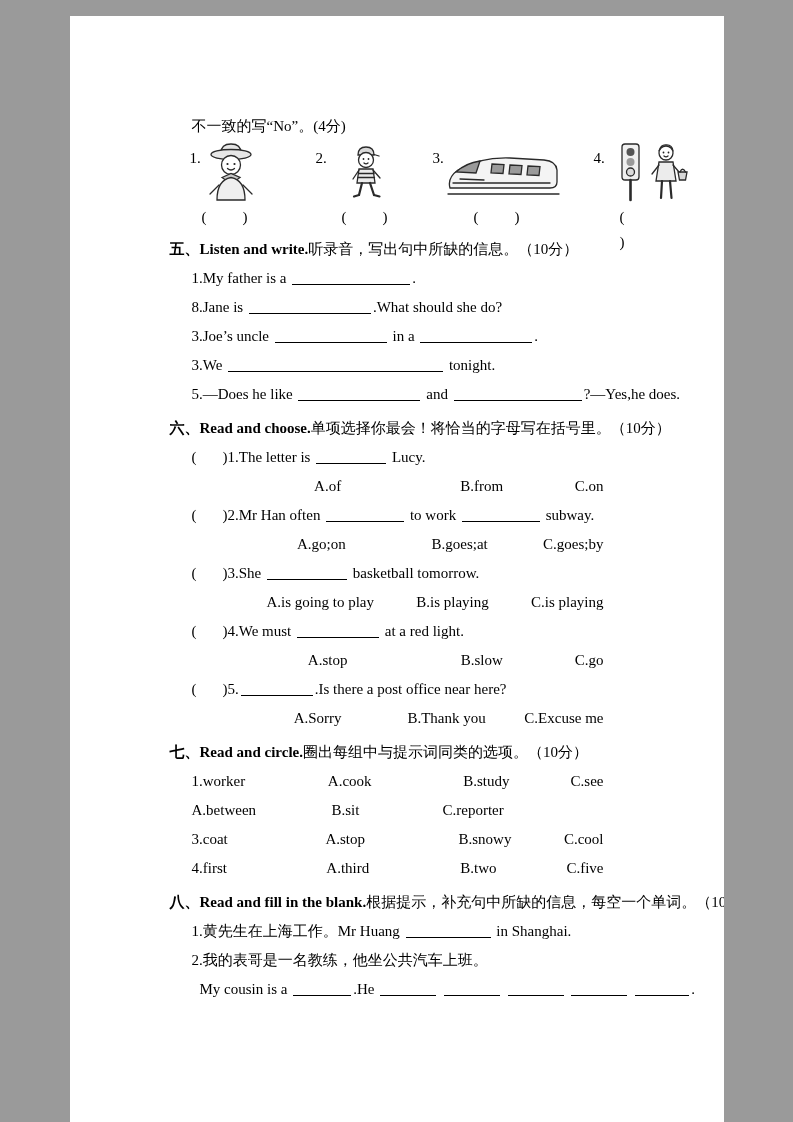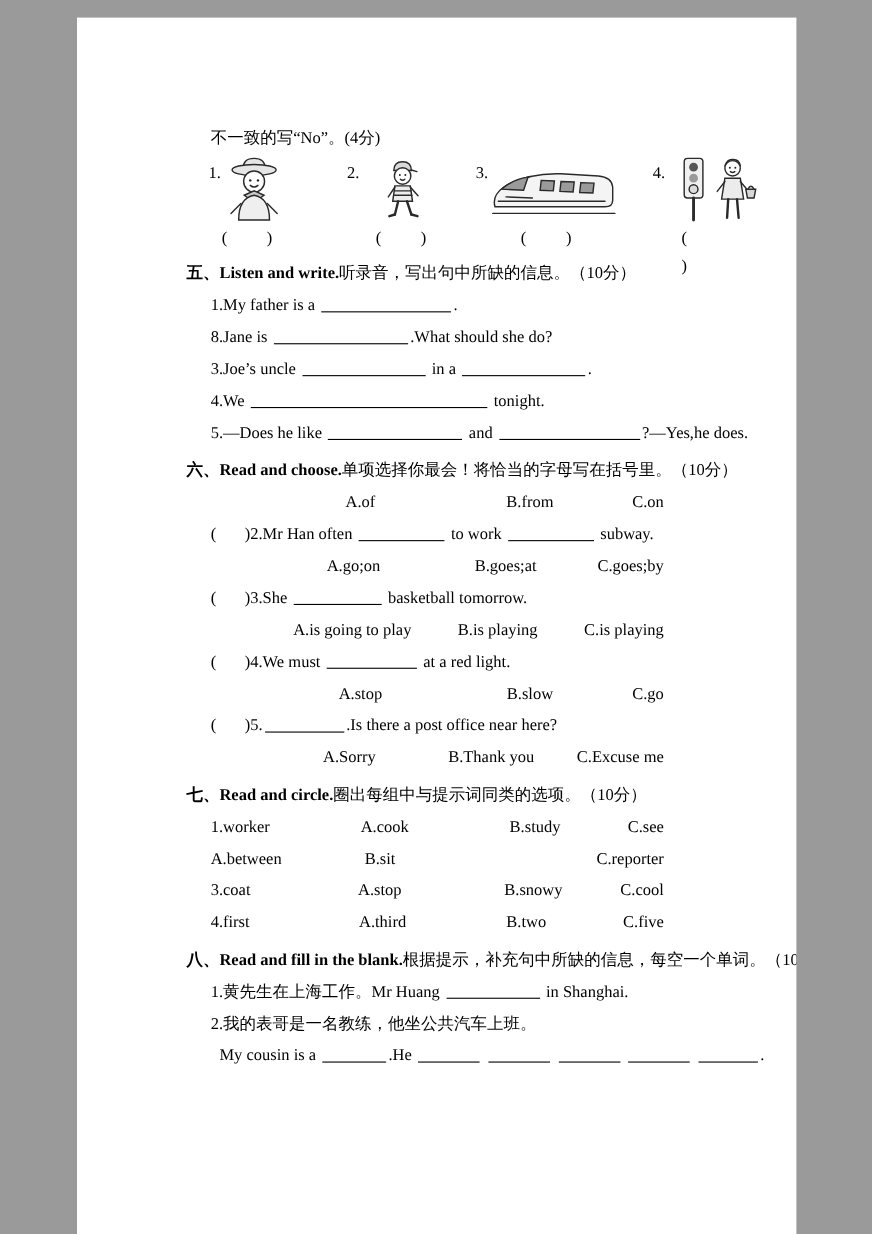--- a/index.html
+++ b/index.html
@@ -25,21 +25,21 @@
   .flex-line{display:flex;justify-content:space-between;}
   .opt-row{display:flex;}
   .opt-row{padding-left:97px;text-align:center;}
   .opt-0{width:148px;}
   .opt-1{width:225px;}
   .opt-2{flex:1;}
   .s7-row{display:flex;padding-left:22px;}
   .s7c-0{width:141px;}
   .s7c-1{width:140px;}
   .s7c-2{width:111px;}
-  .s7c-3{flex:1;text-align:right;}
+  .s7c-3{flex:1;}
   .main-heading{text-align:center;font-weight:bold;font-size:18px;margin-top:26px;line-height:34px;}
   .mh-cn{margin-left:14px;}
 </style>
 </head>
 <body>
 
 <div class="page">
 
   <div class="line indent">不一致的写“No”。(4分)</div>
 
@@ -124,30 +124,31 @@
     <span class="brk" style="left:172px"><span>(</span><span class="gap" style="width:36px"></span><span>)</span></span>
     <span class="brk" style="left:304px"><span>(</span><span class="gap" style="width:36px"></span><span>)</span></span>
     <span class="brk" style="left:450px"><span>(</span><span class="gap" style="width:36px"></span><span>)</span></span>
   </div>
 
   <div class="sec-heading"><span class="bold">五、</span><span class="bold">Listen and write.</span><span class="h-cn">听录音，写出句中所缺的信息。（10分）</span></div>
   <div id="s5-items">
       <div class="line indent"><span class="seg-wrap"><span class="seg-text">1.My father is a </span><span class="blank" style="width: 118px;"></span><span class="seg-text">.</span></span></div>
       <div class="line indent"><span class="seg-wrap"><span class="seg-text">8.Jane is </span><span class="blank" style="width: 122px;"></span><span class="seg-text">.What should she do?</span></span></div>
       <div class="line indent"><span class="seg-wrap"><span class="seg-text">3.Joe’s uncle </span><span class="blank" style="width: 112px;"></span><span class="seg-text"> in a </span><span class="blank" style="width: 112px;"></span><span class="seg-text">.</span></span></div>
-      <div class="line indent"><span class="seg-wrap"><span class="seg-text">4.We </span><span class="blank" style="width: 215px;"></span><span class="seg-text"> tonight.</span></span></div>
+      <div class="line indent"><span class="seg-wrap"><span class="seg-text">3.We </span><span class="blank" style="width: 215px;"></span><span class="seg-text"> tonight.</span></span></div>
       <div class="line indent flex-line">
         <span class="seg-wrap"><span class="seg-text">5.—Does he like </span><span class="blank" style="width: 122px;"></span><span class="seg-text"> and </span><span class="blank" style="width: 128px;"></span><span class="seg-text">?</span></span>
         <span class="right-answer">—Yes,he does.</span>
       </div>
     </div>
 
 
   <div class="sec-heading"><span class="bold">六、</span><span class="bold">Read and choose.</span><span class="h-cn">单项选择你最会！将恰当的字母写在括号里。（10分）</span></div>
   <div id="s6-questions">
+      <div class="line indent"><span class="seg-text">(</span><span class="gap" style="width: 26px;"></span><span class="seg-text">)1.The letter is </span><span class="blank" style="width: 70px;"></span><span class="seg-text"> Lucy.</span></div>
       <div class="line opt-row">
         <span class="opt-0">A.of</span>
         <span class="opt-1">B.from</span>
         <span class="opt-2">C.on</span>
       </div>
       <div class="line indent"><span class="seg-text">(</span><span class="gap" style="width: 26px;"></span><span class="seg-text">)2.Mr Han often </span><span class="blank" style="width: 78px;"></span><span class="seg-text"> to work </span><span class="blank" style="width: 78px;"></span><span class="seg-text"> subway.</span></div>
       <div class="line opt-row">
         <span class="opt-0">A.go;on</span>
         <span class="opt-1">B.goes;at</span>
         <span class="opt-2">C.goes;by</span>

